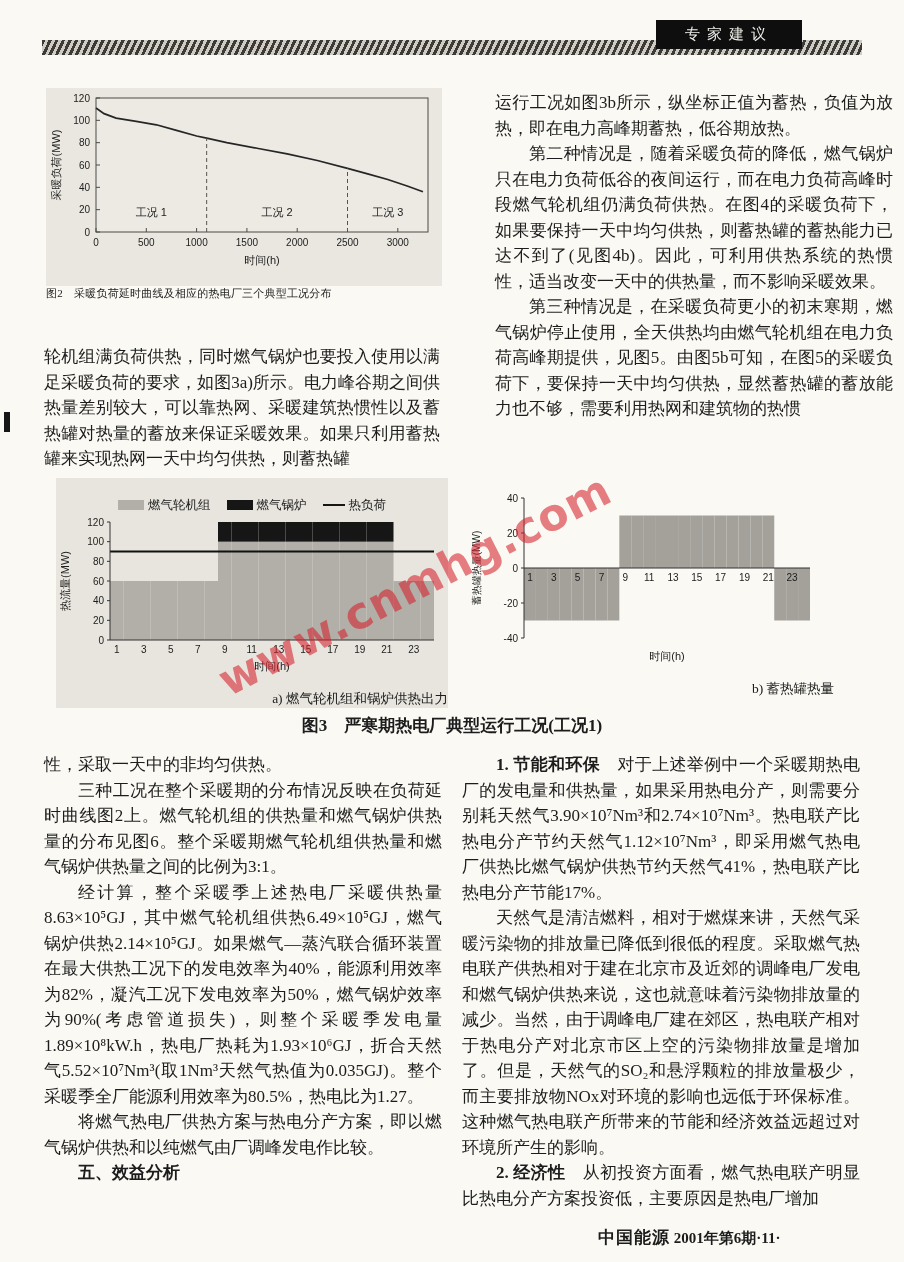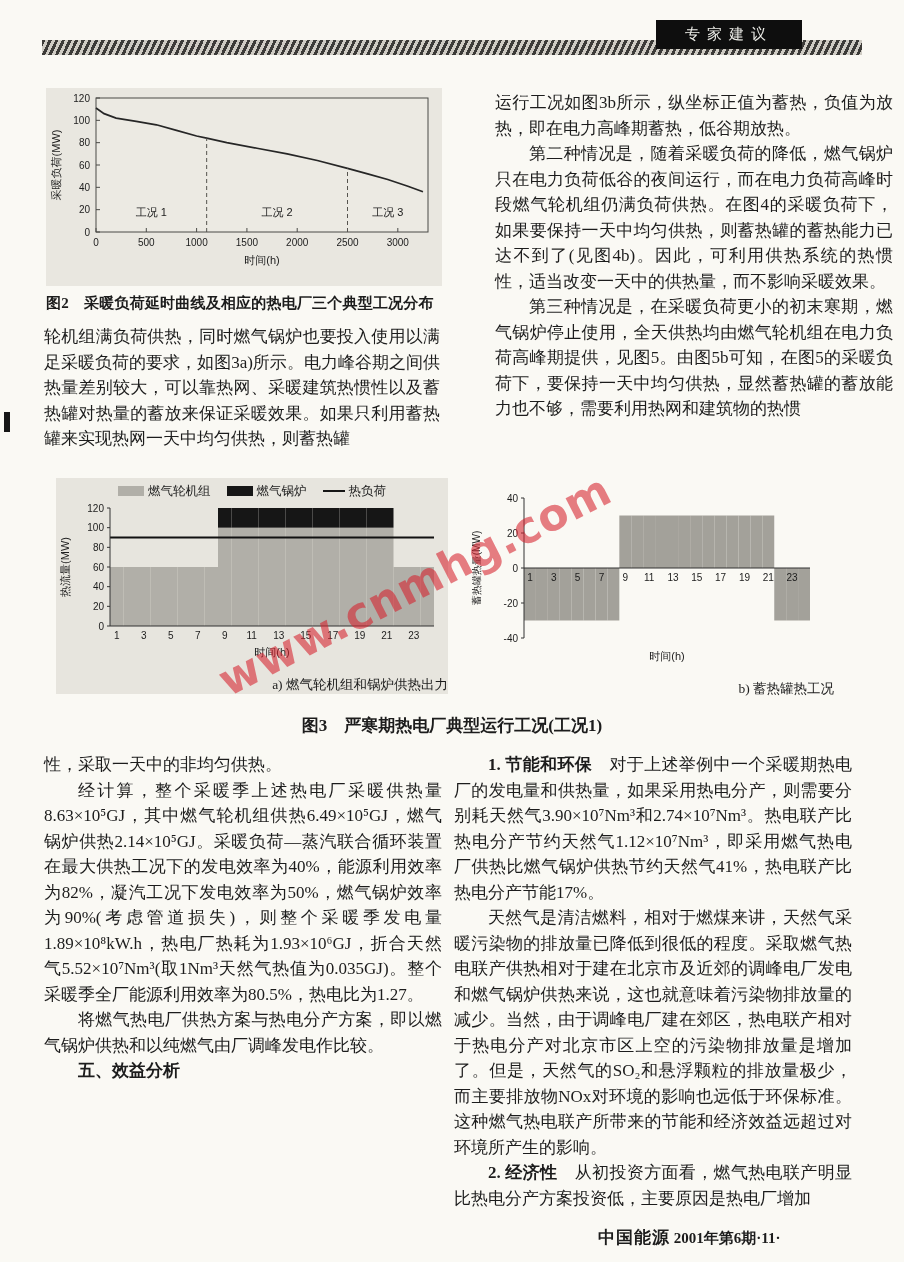--- a/index.html
+++ b/index.html
@@ -10,37 +10,37 @@
          background:repeating-linear-gradient(115deg,#3c3b38 0 3px,#cfccc4 3px 6px);}
   .badge{position:absolute;left:656px;top:20px;width:146px;height:29px;background:#0e0e0e;
          display:flex;align-items:center;justify-content:center;color:#efefea;
          font-size:15px;letter-spacing:7px;font-family:"Liberation Sans",sans-serif;}
   .binding-mark{position:absolute;left:4px;top:412px;width:6px;height:20px;background:#161616;}
   .para{font-size:17px;line-height:25.5px;text-align:justify;}
   .indent{text-indent:2em;}
   .b{font-weight:bold;}
   .fig2{position:absolute;left:46px;top:88px;width:396px;}
   .fig2 svg{background:#e9e7e0;display:block;}
-  .fig2 .cap{margin-top:8px;font-weight:bold;font-size:15px;letter-spacing:0.2px;}
+  .fig2 .cap{font-weight:normal;font-size:11px;letter-spacing:0.2px;}
   .col-rt{position:absolute;left:462px;top:90px;width:398px;margin-left:33px;}
-  .col-lm{position:absolute;left:44px;top:324px;width:396px;}
+  .col-lm{position:absolute;left:44px;top:344px;width:396px;}
   .fig3-row{position:absolute;left:56px;top:478px;width:800px;display:flex;gap:18px;align-items:flex-start;}
-  .fig3a{width:392px;background:#e7e5de;padding-top:2px;}
+  .fig3a{width:392px;background:#e7e5de;padding-top:16px;}
   .fig3b{width:368px;margin-top:10px;}
   .legend{display:flex;justify-content:center;gap:16px;align-items:center;height:22px;
           font-size:12.5px;font-family:"Liberation Sans",sans-serif;}
   .legend .li{display:flex;align-items:center;gap:4px;}
   .sw{display:inline-block;width:26px;height:10px;}
   .sw-gray{background:#b1afa8;}
   .sw-black{background:#161616;}
   .sw-line{display:inline-block;width:22px;height:2px;background:#161616;}
   .subcap{text-align:right;font-size:13.5px;margin-top:2px;}
   .fig3-caption{position:absolute;left:0;top:714px;width:904px;text-align:center;
                 font-weight:bold;font-size:17px;}
-  .cols-bottom{position:absolute;left:44px;top:752px;width:816px;display:flex;gap:12px;}
+  .cols-bottom{position:absolute;left:44px;top:752px;width:816px;display:flex;gap:20px;}
   .colb{width:398px;}
   .watermark{position:absolute;left:198px;top:560px;width:430px;transform:rotate(-27deg);
              color:rgba(214,32,44,0.58);font-size:44px;font-weight:bold;letter-spacing:1px;
              font-family:"DejaVu Sans",sans-serif;pointer-events:none;}
   .page-footer{position:absolute;left:598px;top:1226px;width:270px;font-size:15px;}
   .page-footer .journal{font-weight:bold;font-size:17px;letter-spacing:1px;}
   .page-footer .issue{font-weight:bold;}
   svg text{font-family:"Liberation Sans","DejaVu Sans",sans-serif;}
 </style>
 </head>
@@ -241,30 +241,31 @@
           <text x="183.125" y="93" text-anchor="middle" font-size="10" fill="#1c1c1c">11</text>
           <text x="206.95833333333331" y="93" text-anchor="middle" font-size="10" fill="#1c1c1c">13</text>
           <text x="230.79166666666666" y="93" text-anchor="middle" font-size="10" fill="#1c1c1c">15</text>
           <text x="254.625" y="93" text-anchor="middle" font-size="10" fill="#1c1c1c">17</text>
           <text x="278.4583333333333" y="93" text-anchor="middle" font-size="10" fill="#1c1c1c">19</text>
           <text x="302.29166666666663" y="93" text-anchor="middle" font-size="10" fill="#1c1c1c">21</text>
           <text x="326.125" y="93" text-anchor="middle" font-size="10" fill="#1c1c1c">23</text>
           <text x="201" y="172" text-anchor="middle" font-size="11" fill="#1c1c1c">时间(h)</text>
           <text x="14" y="80" text-anchor="middle" font-size="10" fill="#1c1c1c" transform="rotate(-90 14 80)">蓄热罐热量(MW)</text>
         </svg>
-      <div class="subcap">b) 蓄热罐热工况</div>
+      <div class="subcap">b) 蓄热罐热量</div>
     </div>
   </div>
 
   <div class="fig3-caption">图3　严寒期热电厂典型运行工况(工况1)</div>
 
   <div class="cols-bottom">
     <div class="colb">
       <p class="para">性，采取一天中的非均匀供热。</p>
-      <p class="para indent">经计算，整个采暖季上述热电厂采暖供热量8.63×10⁵GJ，其中燃气轮机组供热6.49×10⁵GJ，燃气锅炉供热2.14×10⁵GJ。采暖负荷—蒸汽联合循环装置在最大供热工况下的发电效率为40%，能源利用效率为82%，凝汽工况下发电效率为50%，燃气锅炉效率为90%(考虑管道损失)，则整个采暖季发电量1.89×10⁸kW.h，热电厂热耗为1.93×10⁶GJ，折合天然气5.52×10⁷Nm³(取1Nm³天然气热值为0.035GJ)。整个采暖季全厂能源利用效率为80.5%，热电比为1.27。</p>
+      <p class="para indent">三种工况在整个采暖期的分布情况反映在负荷延时曲线图2上。燃气轮机组的供热量和燃气锅炉供热量的分布见图6。整个采暖期燃气轮机组供热量和燃气锅炉供热量之间的比例为3:1。</p>
+      <p class="para indent">经计算，整个采暖季上述热电厂采暖供热量8.63×10⁵GJ，其中燃气轮机组供热6.49×10⁵GJ，燃气锅炉供热2.14×10⁵GJ。如果燃气—蒸汽联合循环装置在最大供热工况下的发电效率为40%，能源利用效率为82%，凝汽工况下发电效率为50%，燃气锅炉效率为90%(考虑管道损失)，则整个采暖季发电量1.89×10⁸kW.h，热电厂热耗为1.93×10⁶GJ，折合天然气5.52×10⁷Nm³(取1Nm³天然气热值为0.035GJ)。整个采暖季全厂能源利用效率为80.5%，热电比为1.27。</p>
       <p class="para indent">将燃气热电厂供热方案与热电分产方案，即以燃气锅炉供热和以纯燃气由厂调峰发电作比较。</p>
       <p class="para indent b">五、效益分析</p>
     </div>
     <div class="colb">
       <p class="para indent"><span class="b">1. 节能和环保</span><span>　对于上述举例中一个采暖期热电厂的发电量和供热量，如果采用热电分产，则需要分别耗天然气3.90×10⁷Nm³和2.74×10⁷Nm³。热电联产比热电分产节约天然气1.12×10⁷Nm³，即采用燃气热电厂供热比燃气锅炉供热节约天然气41%，热电联产比热电分产节能17%。</span></p>
       <p class="para indent">天然气是清洁燃料，相对于燃煤来讲，天然气采暖污染物的排放量已降低到很低的程度。采取燃气热电联产供热相对于建在北京市及近郊的调峰电厂发电和燃气锅炉供热来说，这也就意味着污染物排放量的减少。当然，由于调峰电厂建在郊区，热电联产相对于热电分产对北京市区上空的污染物排放量是增加了。但是，天然气的SO₂和悬浮颗粒的排放量极少，而主要排放物NOx对环境的影响也远低于环保标准。这种燃气热电联产所带来的节能和经济效益远超过对环境所产生的影响。</p>
       <p class="para indent"><span class="b">2. 经济性</span><span>　从初投资方面看，燃气热电联产明显比热电分产方案投资低，主要原因是热电厂增加</span></p>
     </div>
   </div>
 

